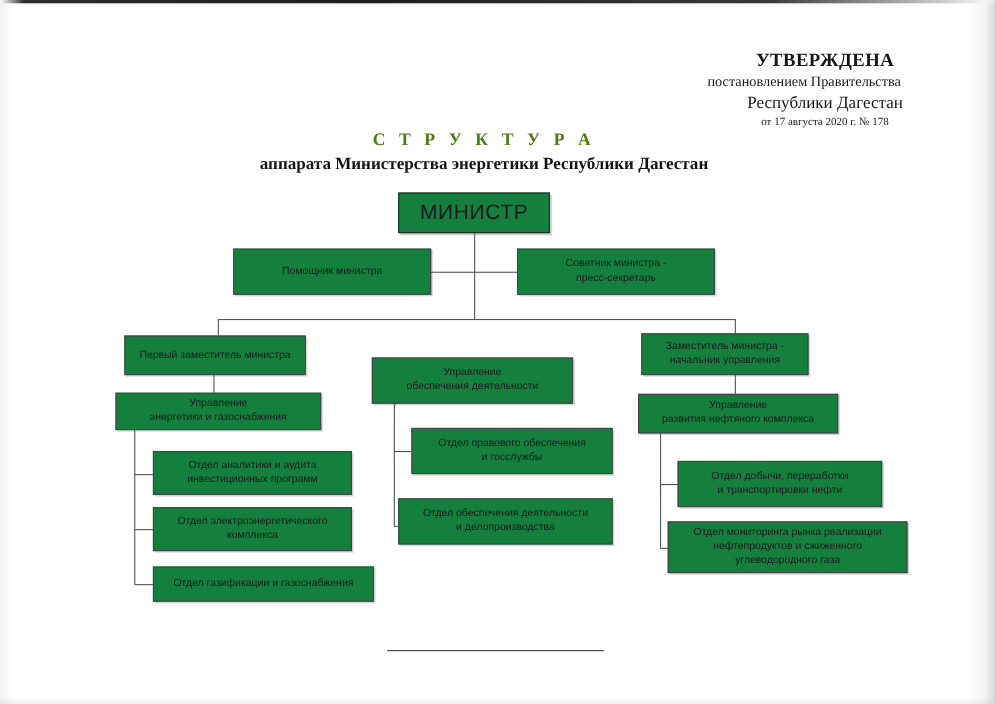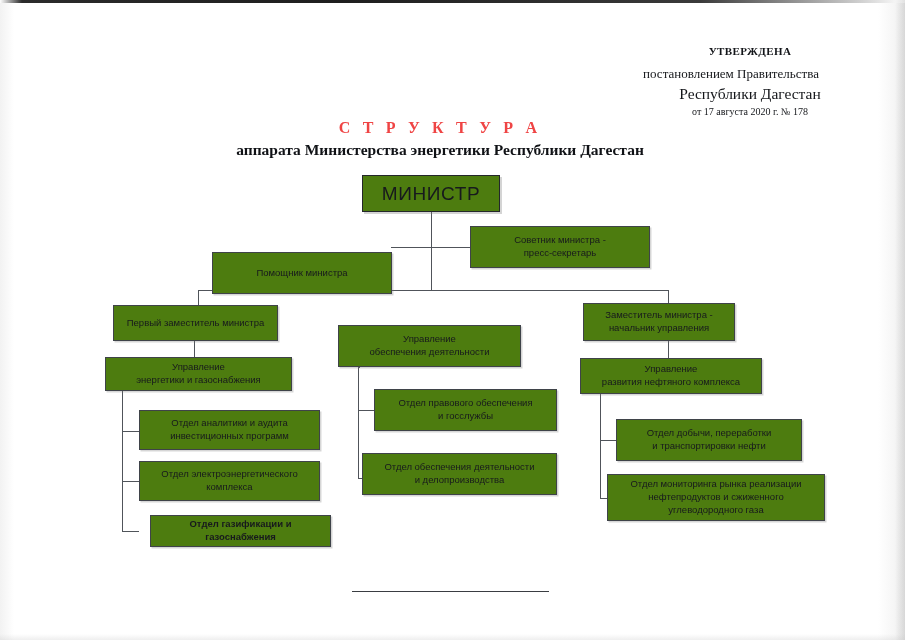--- a/index.html
+++ b/index.html
@@ -42,49 +42,49 @@
   }
 
   
   .approval {
     position: absolute;
     font-family: "Liberation Serif", serif;
     color: #14161a;
     text-align: center;
     white-space: nowrap;
   }
-  #approval-title   { left: 620px; top: 45px;  width: 260px; font-size: 11px; font-weight: 700; letter-spacing: .4px; }
+  #approval-title   { left: 620px; top: 45px;  width: 260px; font-size: 17px; font-weight: 700; letter-spacing: .4px; }
   #approval-line1   { left: 581px; top: 66px;  width: 300px; font-size: 13px; }
   #approval-line2   { left: 600px; top: 85px;  width: 300px; font-size: 15.5px; }
   #approval-decree  { left: 600px; top: 106px; width: 300px; font-size: 10px; }
 
   #doc-title {
     position: absolute;
     left: 140px; top: 119px; width: 600px;
     text-align: center;
     font-family: "Liberation Serif", serif;
     font-size: 16px; font-weight: 700;
     letter-spacing: 4.2px;
-    color: #ef4444;
+    color: #4d7c0f;
   }
   #doc-subtitle {
     position: absolute;
     left: 120px; top: 141px; width: 640px;
     text-align: center;
     font-family: "Liberation Serif", serif;
     font-size: 15.5px; font-weight: 700;
     color: #101216;
   }
 
   
   .node {
     position: absolute;
     box-sizing: border-box;
     border: 1px solid #3f4349;
-    background: #4d7c0f;
+    background: #15803d;
     display: flex;
     align-items: center;
     justify-content: center;
     text-align: center;
     color: #17191d;
     font-size: 9.5px;
     line-height: 1.35;
     padding: 2px 5px;
     box-shadow: 1.5px 1.5px 0 rgba(120,120,120,.30);
   }
@@ -149,39 +149,39 @@
   <div class="ln h" style="left:358px; top:478px; width:16px;"></div>
 
   <div class="ln v" style="left:668px; top:340px; height:18px;"></div>
   <div class="ln v" style="left:600px; top:392px; height:106px;"></div>
   <div class="ln h" style="left:600px; top:392px; width:2px;"></div>
   <div class="ln h" style="left:600px; top:440px; width:16px;"></div>
   <div class="ln h" style="left:600px; top:498px; width:16px;"></div>
 
   <div class="node minister" style="left:362px; top:175px; width:138px; height:37px;">МИНИСТР</div>
 
-  <div class="node" style="left:212px; top:226px; width:180px; height:42px;margin-top:26px;">Помощник министра</div>
+  <div class="node" style="left:212px; top:226px; width:180px; height:42px;">Помощник министра</div>
 
   <div class="node" style="left:470px; top:226px; width:180px; height:42px;">Советник министра -<br>пресс-секретарь</div>
 
   <div class="node lvl2" style="left:113px; top:305px; width:165px; height:36px;">Первый заместитель министра</div>
 
   <div class="node lvl2" style="left:583px; top:303px; width:152px; height:38px;">Заместитель министра -<br>начальник управления</div>
 
   <div class="node" style="left:105px; top:357px; width:187px; height:34px;">Управление<br>энергетики и газоснабжения</div>
 
   <div class="node" style="left:338px; top:325px; width:183px; height:42px;">Управление<br>обеспечения деятельности</div>
 
   <div class="node" style="left:580px; top:358px; width:182px; height:36px;">Управление<br>развития нефтяного комплекса</div>
 
   <div class="node" style="left:139px; top:410px; width:181px; height:40px;">Отдел аналитики и аудита<br>инвестиционных программ</div>
 
   <div class="node" style="left:139px; top:461px; width:181px; height:40px;">Отдел электроэнергетического<br>комплекса</div>
 
-  <div class="node" style="left:150px; top:515px; width:181px; height:32px;font-weight:bold;">Отдел газификации и газоснабжения</div>
+  <div class="node" style="left:139px; top:515px; width:201px; height:32px;">Отдел газификации и газоснабжения</div>
 
   <div class="node" style="left:374px; top:389px; width:183px; height:42px;">Отдел правового обеспечения<br>и госслужбы</div>
 
   <div class="node" style="left:362px; top:453px; width:195px; height:42px;">Отдел обеспечения деятельности<br>и делопроизводства</div>
 
   <div class="node" style="left:616px; top:419px; width:186px; height:42px;">Отдел добычи, переработки<br>и транспортировки нефти</div>
 
   <div class="node" style="left:607px; top:474px; width:218px; height:47px;">Отдел мониторинга рынка реализации<br>нефтепродуктов и сжиженного<br>углеводородного газа</div>
 
   <div id="footer-rule"></div>

